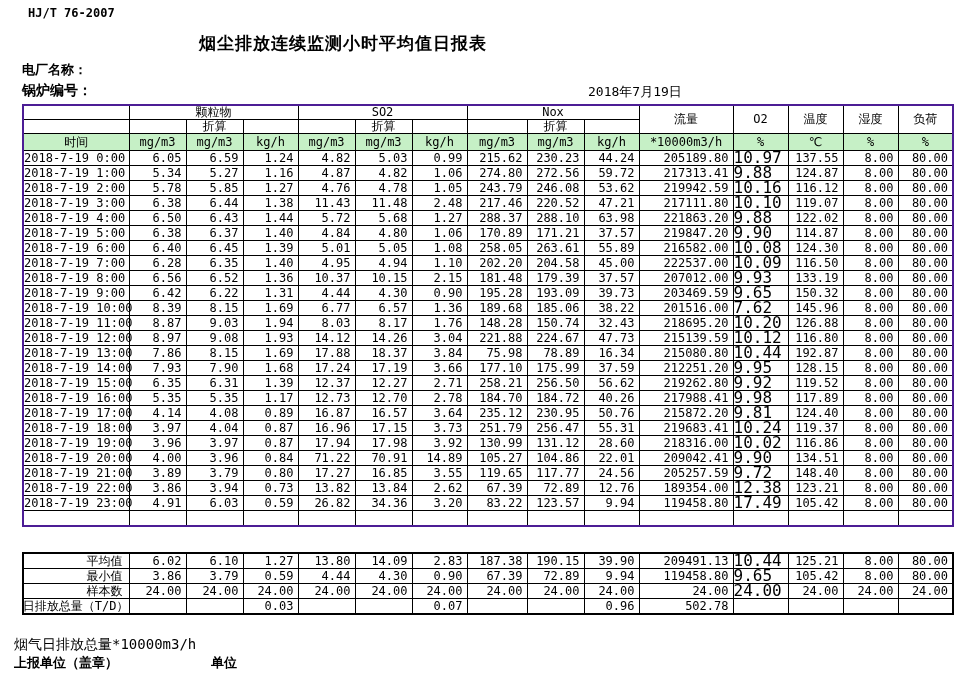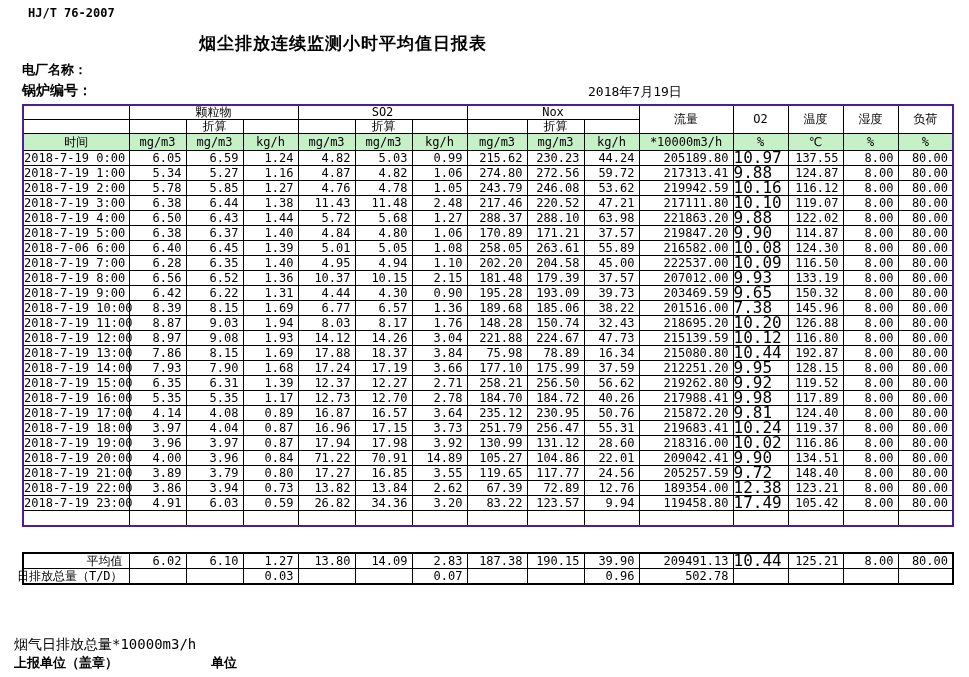--- a/index.html
+++ b/index.html
@@ -22,21 +22,21 @@
     height:14px; line-height:14px; overflow:visible; white-space:nowrap;
   }
   tr.h1 th, tr.h2 th { height:13px; line-height:13px; text-align:center; }
   tr.h3 th { height:16px; line-height:16px; text-align:center; background:var(--hdr-green);margin-left:31px; }
   tbody td { height:14px; line-height:14px; }
   td.col0 { text-align:right; padding-right:6px; }
   td.col1, td.col2, td.col3, td.col4, td.col5, td.col6, td.col7,
   td.col8, td.col9, td.col10, td.col12, td.col13, td.col14 { text-align:right; padding-right:4px; }
   td.col11 { text-align:left; padding-right:6px; font-size:16px;margin-top:44px; }
   td.label-cell { text-align:right; padding-right:6px; }
-  td.overflow-left { text-align:center; padding-right:0; }
+  td.overflow-left { text-align:right; padding-right:0; }
   td.overflow-left span { display:inline-block; margin-left:-13px; }
 
   .footer-flow  { position:absolute; left:14px; top:636px; font-size:14px; }
   .footer-seal  { position:absolute; left:14px; top:654px; font-size:13px; font-weight:bold; }
   .footer-unit  { position:absolute; left:211px; top:654px; font-size:13px; font-weight:bold; }
 </style>
 </head>
 <body>
 
 <div class="doc-code">HJ/T 76-2007</div>
@@ -202,21 +202,21 @@
         <td class="col7">170.89</td>
         <td class="col8">171.21</td>
         <td class="col9">37.57</td>
         <td class="col10">219847.20</td>
         <td class="col11">9.90</td>
         <td class="col12">114.87</td>
         <td class="col13">8.00</td>
         <td class="col14">80.00</td>
       </tr>
       <tr>
-        <td class="col0">2018-7-06 6:00</td>
+        <td class="col0">2018-7-19 6:00</td>
         <td class="col1">6.40</td>
         <td class="col2">6.45</td>
         <td class="col3">1.39</td>
         <td class="col4">5.01</td>
         <td class="col5">5.05</td>
         <td class="col6">1.08</td>
         <td class="col7">258.05</td>
         <td class="col8">263.61</td>
         <td class="col9">55.89</td>
         <td class="col10">216582.00</td>
@@ -281,21 +281,21 @@
         <td class="col1">8.39</td>
         <td class="col2">8.15</td>
         <td class="col3">1.69</td>
         <td class="col4">6.77</td>
         <td class="col5">6.57</td>
         <td class="col6">1.36</td>
         <td class="col7">189.68</td>
         <td class="col8">185.06</td>
         <td class="col9">38.22</td>
         <td class="col10">201516.00</td>
-        <td class="col11">7.38</td>
+        <td class="col11">7.62</td>
         <td class="col12">145.96</td>
         <td class="col13">8.00</td>
         <td class="col14">80.00</td>
       </tr>
       <tr>
         <td class="col0">2018-7-19 11:00</td>
         <td class="col1">8.87</td>
         <td class="col2">9.03</td>
         <td class="col3">1.94</td>
         <td class="col4">8.03</td>
@@ -564,20 +564,54 @@
         <td class="col7">187.38</td>
         <td class="col8">190.15</td>
         <td class="col9">39.90</td>
         <td class="col10">209491.13</td>
         <td class="col11">10.44</td>
         <td class="col12">125.21</td>
         <td class="col13">8.00</td>
         <td class="col14">80.00</td>
       </tr>
       <tr>
+        <td class="col0 label-cell">最小值</td>
+        <td class="col1">3.86</td>
+        <td class="col2">3.79</td>
+        <td class="col3">0.59</td>
+        <td class="col4">4.44</td>
+        <td class="col5">4.30</td>
+        <td class="col6">0.90</td>
+        <td class="col7">67.39</td>
+        <td class="col8">72.89</td>
+        <td class="col9">9.94</td>
+        <td class="col10">119458.80</td>
+        <td class="col11">9.65</td>
+        <td class="col12">105.42</td>
+        <td class="col13">8.00</td>
+        <td class="col14">80.00</td>
+      </tr>
+      <tr>
+        <td class="col0 label-cell">样本数</td>
+        <td class="col1">24.00</td>
+        <td class="col2">24.00</td>
+        <td class="col3">24.00</td>
+        <td class="col4">24.00</td>
+        <td class="col5">24.00</td>
+        <td class="col6">24.00</td>
+        <td class="col7">24.00</td>
+        <td class="col8">24.00</td>
+        <td class="col9">24.00</td>
+        <td class="col10">24.00</td>
+        <td class="col11">24.00</td>
+        <td class="col12">24.00</td>
+        <td class="col13">24.00</td>
+        <td class="col14">24.00</td>
+      </tr>
+      <tr>
         <td class="col0 label-cell overflow-left"><span>日排放总量（T/D）</span></td>
         <td class="col1"></td>
         <td class="col2"></td>
         <td class="col3">0.03</td>
         <td class="col4"></td>
         <td class="col5"></td>
         <td class="col6">0.07</td>
         <td class="col7"></td>
         <td class="col8"></td>
         <td class="col9">0.96</td>

